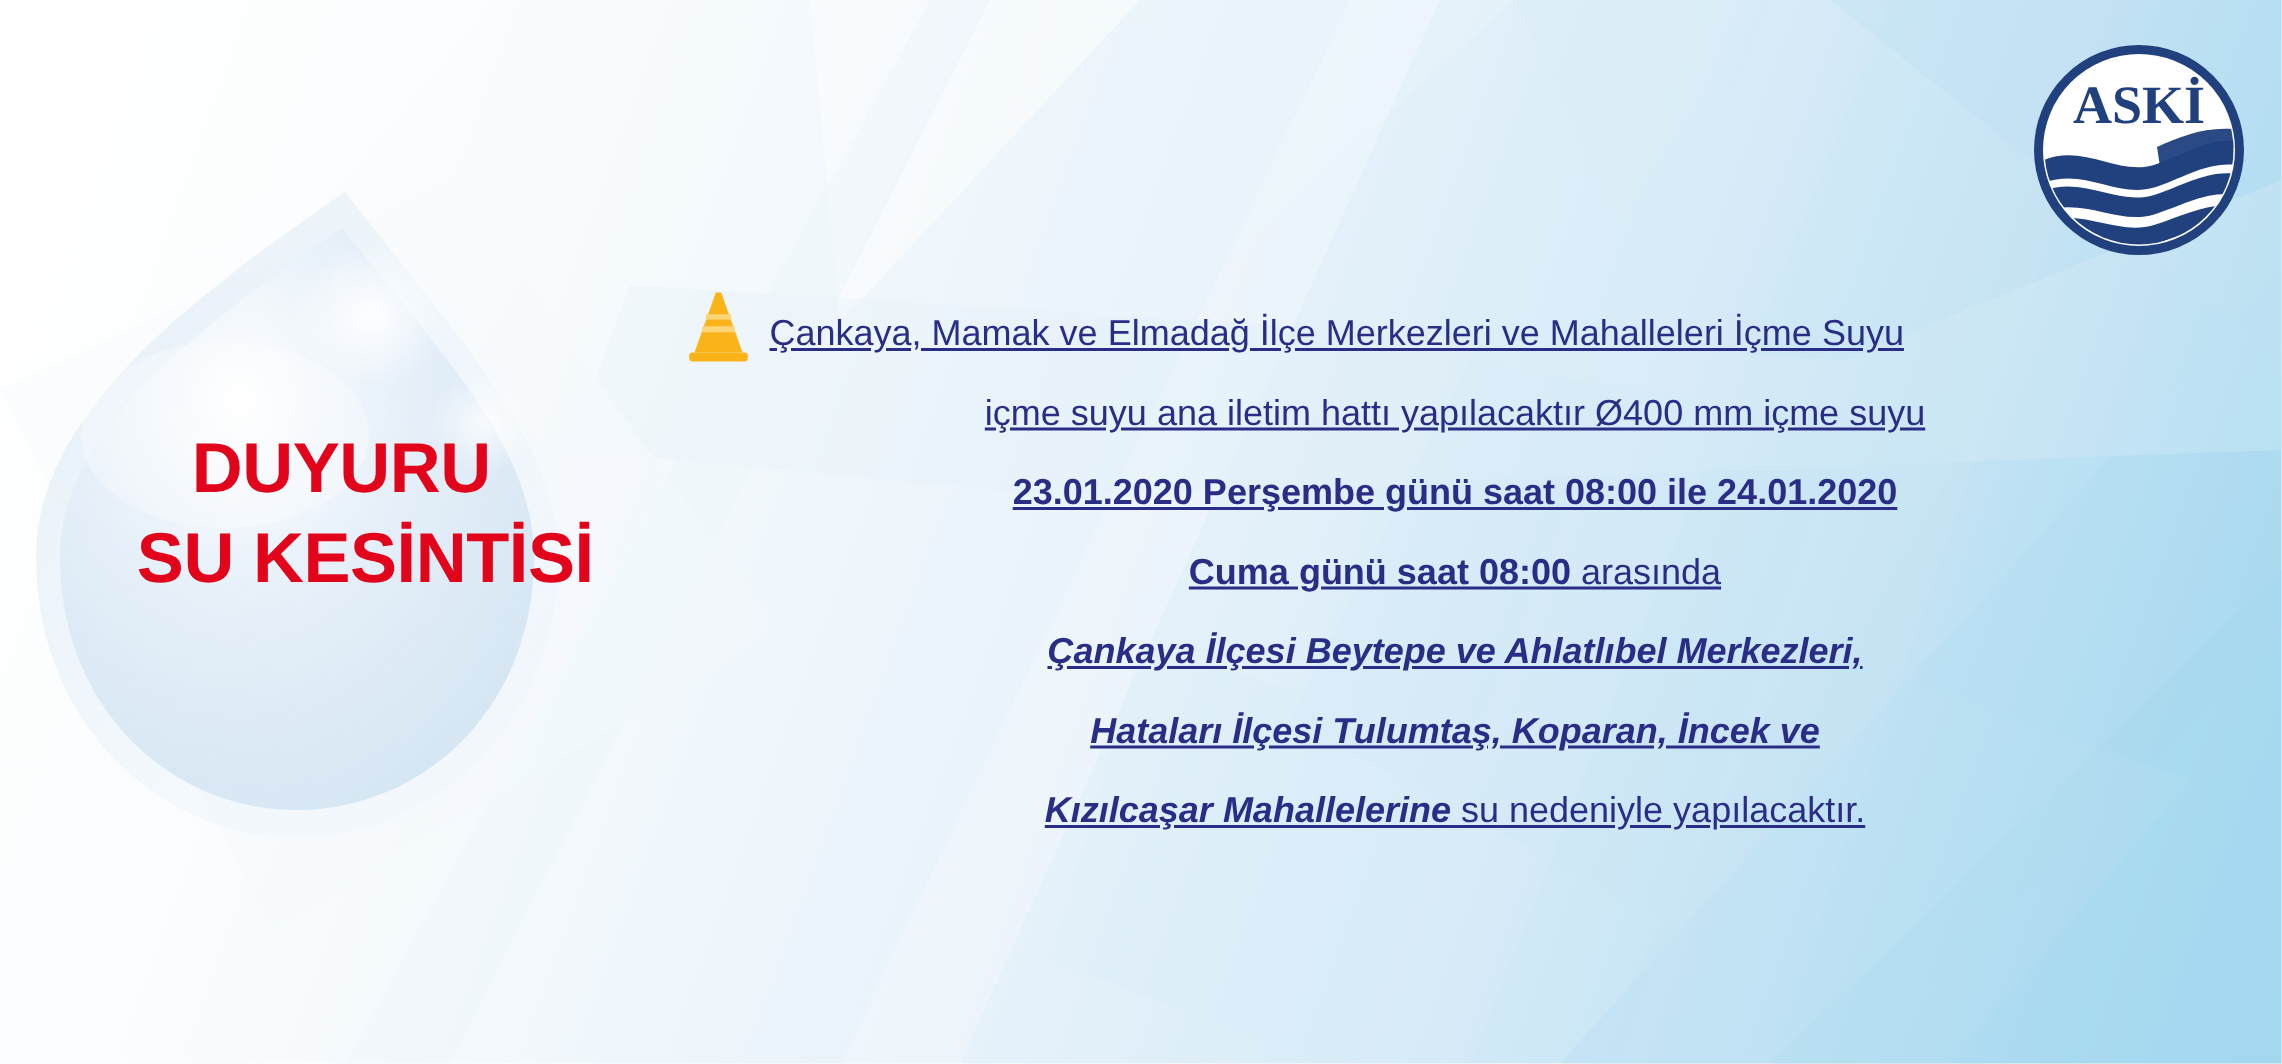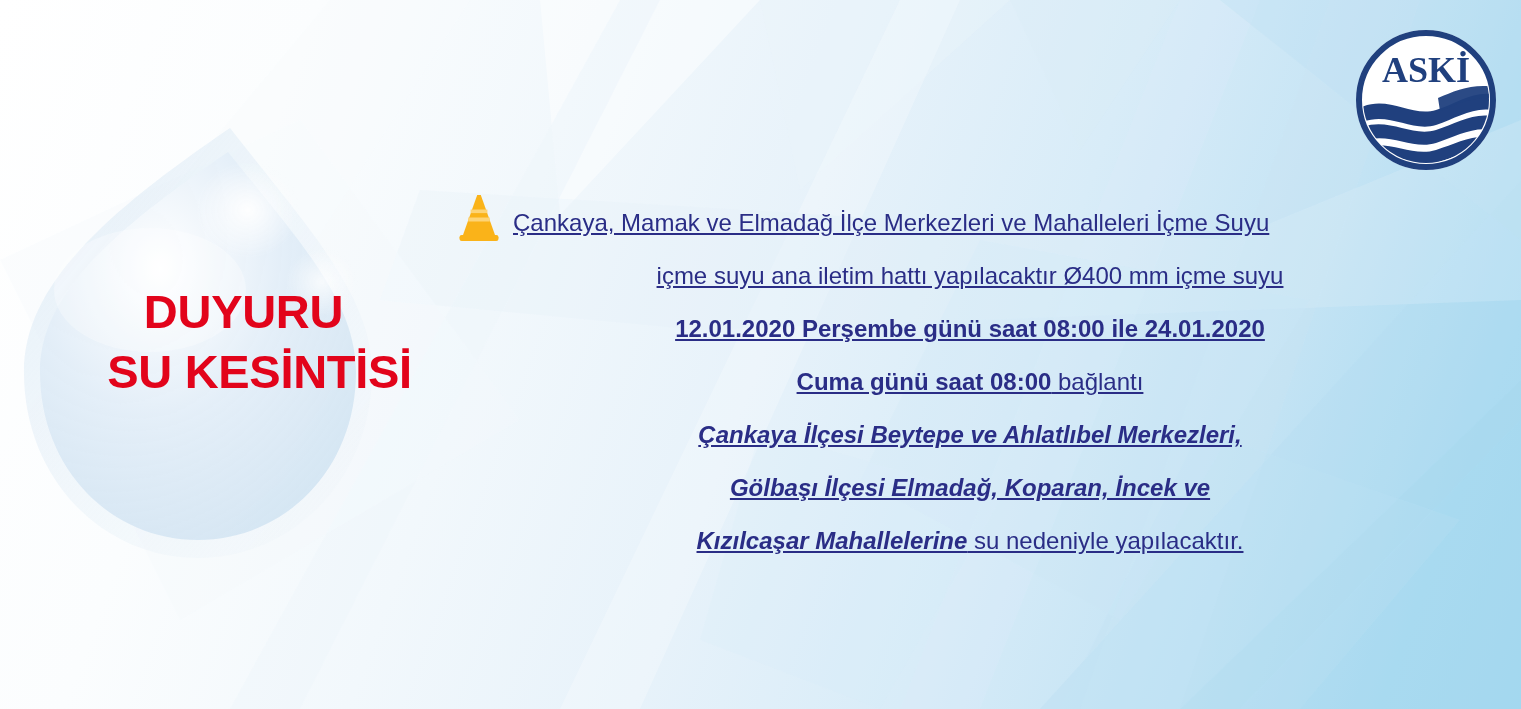--- a/index.html
+++ b/index.html
@@ -19,21 +19,21 @@
 
   
   .drop-wrap{position:absolute;left:-20px;top:110px;width:470px;height:500px;pointer-events:none;}
   .drop-wrap svg{display:block;width:470px;height:500px;}
 
   
   #headline{
     position:absolute;left:0px;top:282px;width:455px;
     text-align:center;color:#e2041b;
     font-weight:bold;font-size:47px;line-height:1.28;
-    letter-spacing:-0.3px;z-index:6;padding-left:16px;
+    letter-spacing:-0.3px;z-index:6;
   }
   #headline .l1{display:block;}
   #headline .l2{display:block;margin-left:32px;}
 
   
   #logo{position:absolute;left:1352px;top:26px;width:148px;height:148px;z-index:7;}
   #logo svg{display:block;width:148px;height:148px;}
 
   
   #cone{position:absolute;left:455px;top:192px;width:48px;height:52px;z-index:6;}
@@ -137,20 +137,20 @@
       <path d="M22.2,3 L25.8,3 L40,43 L8,43 Z" fill="#fab319"></path>
       <rect x="13.2" y="25.5" width="21.6" height="4" fill="#fdd476"></rect>
       <rect x="15.6" y="17.5" width="16.8" height="3.6" fill="#fdd476"></rect>
       <rect x="4.5" y="43" width="39" height="6" rx="2.2" fill="#fab319"></rect>
     </svg>
   </div>
 
   <div id="body-text">
     <span class="ln first">Çankaya, Mamak ve Elmadağ İlçe Merkezleri ve Mahalleleri İçme Suyu</span>
     <span class="ln">içme suyu ana iletim hattı yapılacaktır Ø400 mm içme suyu</span>
-    <span class="ln bold">12.01.2020 Perşembe günü saat 08:00 ile 24.01.2020</span>
-    <span class="ln"><b>Cuma günü saat 08:00</b><span class="reg"> bağlantı</span></span>
+    <span class="ln bold">23.01.2020 Perşembe günü saat 08:00 ile 24.01.2020</span>
+    <span class="ln"><b>Cuma günü saat 08:00</b><span class="reg"> arasında</span></span>
     <span class="ln"><i>Çankaya İlçesi Beytepe ve Ahlatlıbel Merkezleri,</i></span>
-    <span class="ln"><i>Gölbaşı İlçesi Elmadağ, Koparan, İncek ve</i></span>
+    <span class="ln"><i>Hataları İlçesi Tulumtaş, Koparan, İncek ve</i></span>
     <span class="ln"><i>Kızılcaşar Mahallelerine</i><span class="reg"> su nedeniyle yapılacaktır.</span></span>
   </div>
 
 </div>
 
 </body></html>

